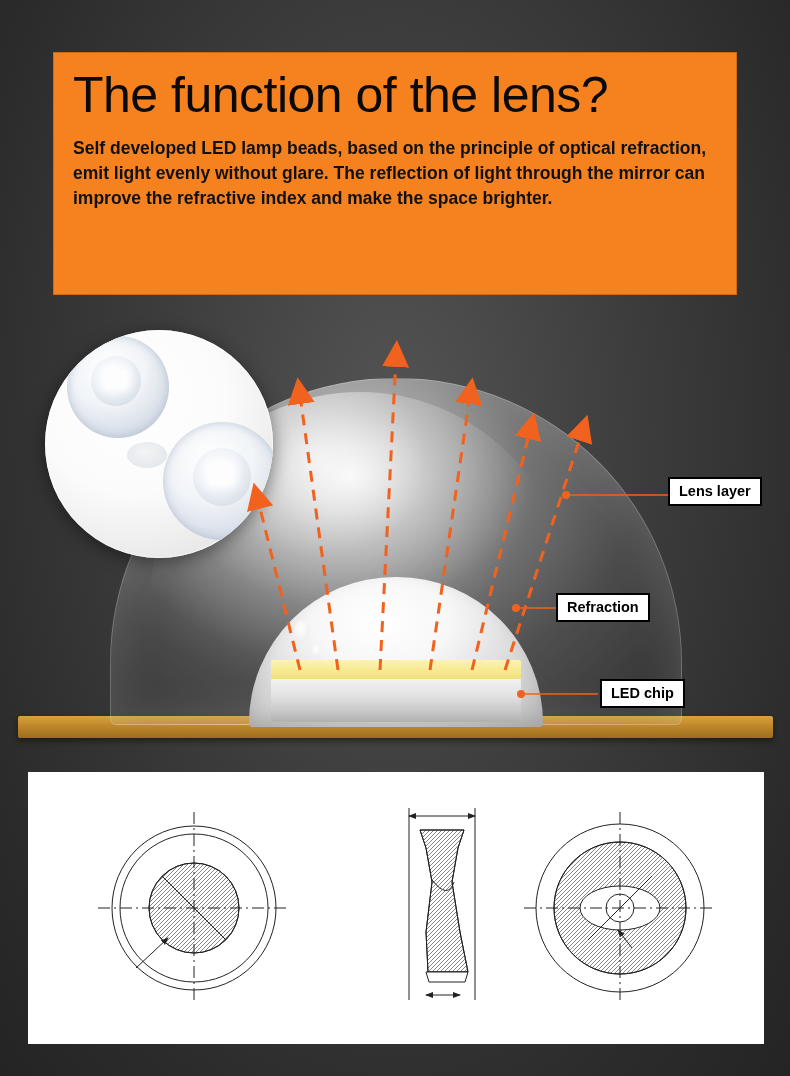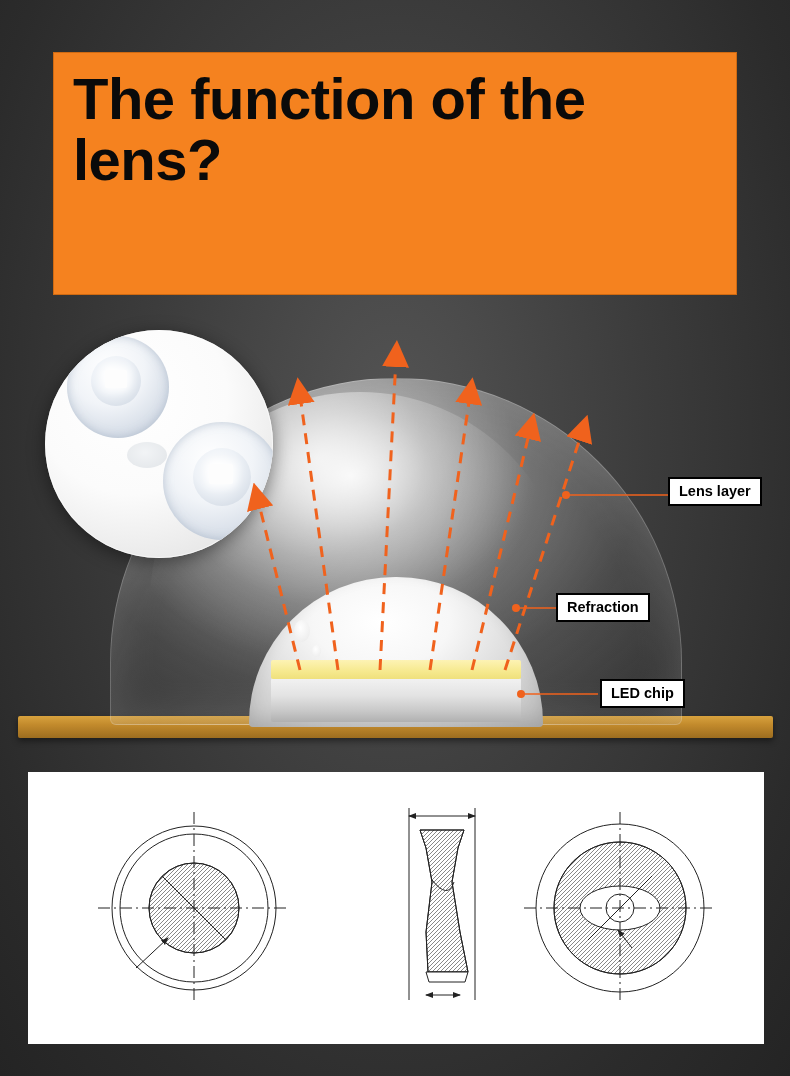--- a/index.html
+++ b/index.html
@@ -12,21 +12,21 @@
   }
   .stage{position:absolute;left:0;top:0;width:790px;height:1076px;}
 
   
   .header-card{
     position:absolute;left:53px;top:52px;width:684px;height:243px;
     background:#f5821f;border:1px solid #cf6a12;box-sizing:border-box;
     padding:10px 14px 0 14px;
   }
   .header-title{
-    font-size:58px;font-weight:bold;color:#0a0a0a;line-height:1.05;
+    font-size:50px;font-weight:normal;color:#0a0a0a;line-height:1.05;
     letter-spacing:-0.5px;margin:6px 0 0 5px;
   }
   .header-body{
     font-size:17.5px;font-weight:bold;color:#111;line-height:1.45;
     margin:14px 4px 0 5px;
   }
 
   
   .diagram{position:absolute;left:0;top:300px;width:790px;height:455px;}
 
@@ -132,20 +132,21 @@
     background:#ffffff;
   }
 </style>
 </head>
 <body>
 
 <div class="stage">
 
   <div class="header-card">
     <div class="header-title">The function of the lens?</div>
+    <div class="header-body">Self developed LED lamp beads, based on the principle of optical refraction, emit light evenly without glare. The reflection of light through the mirror can improve the refractive index and make the space brighter.</div>
   </div>
 
   <div class="diagram">
 
     <div class="surface"></div>
 
     <div class="dome"></div>
     <div class="dome-sheen"></div>
 
     <div class="inner-dome"></div>

